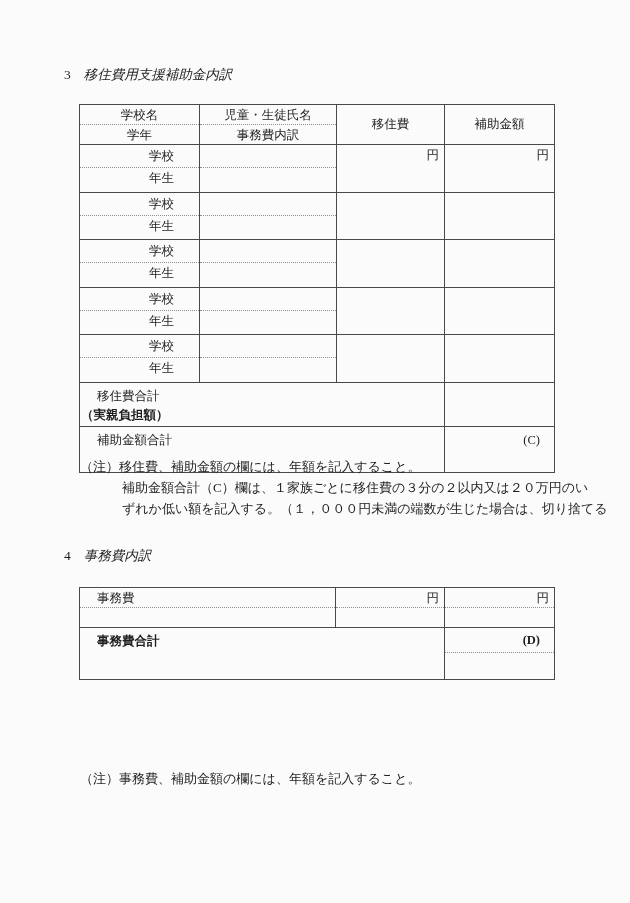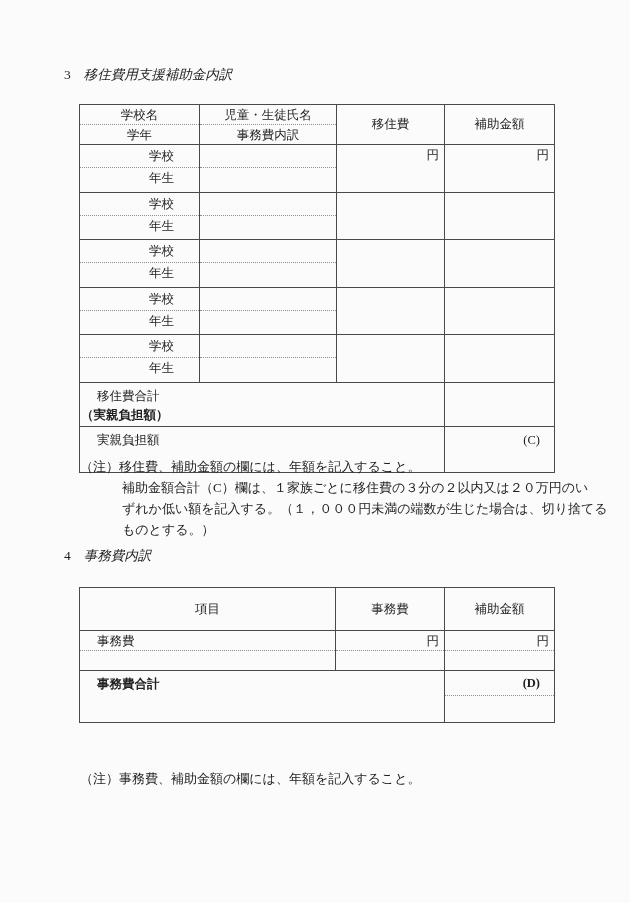--- a/index.html
+++ b/index.html
@@ -150,50 +150,44 @@
 
     <tr class="r40">
       <td colspan="3">
         <div class="tot-l1">移住費合計</div>
         <div class="tot-l2">（実親負担額）</div>
       </td>
       <td class="yen"></td>
     </tr>
 
     <tr class="r40">
-      <td colspan="3" class="lbl">実親負担額</td>
+      <td colspan="3" class="lbl">補助金額合計</td>
       <td class="code">(C)</td>
     </tr>
   </tbody>
     </table>
 
   <div class="notes" style="top:456px;">
     <div>（注）移住費、補助金額の欄には、年額を記入すること。</div>
     <div class="ind">補助金額合計（C）欄は、１家族ごとに移住費の３分の２以内又は２０万円のい</div>
     <div class="ind">ずれか低い額を記入する。（１，０００円未満の端数が生じた場合は、切り捨てる</div>
-    <div class="ind">ものとする。）</div>
   </div>
 
   <div class="heading" style="top:547px;">
     <span>4</span><span class="ttl">事務費内訳</span>
   </div>
 
   <table style="top:587px; width:475px;">
     <colgroup>
         <col style="width:256px">
         <col style="width:109px">
         <col style="width:110px">
       </colgroup>
 
     <tbody>
-        <tr class="r42">
-      <td class="mid">項目</td>
-      <td class="mid">事務費</td>
-      <td class="mid">補助金額</td>
-    </tr>
 
     <tr class="r39">
       <td>
         <div class="et dotb lt">事務費</div>
         <div class="et"></div>
       </td>
       <td>
         <div class="et dotb yr">円</div>
         <div class="et"></div>
       </td>

